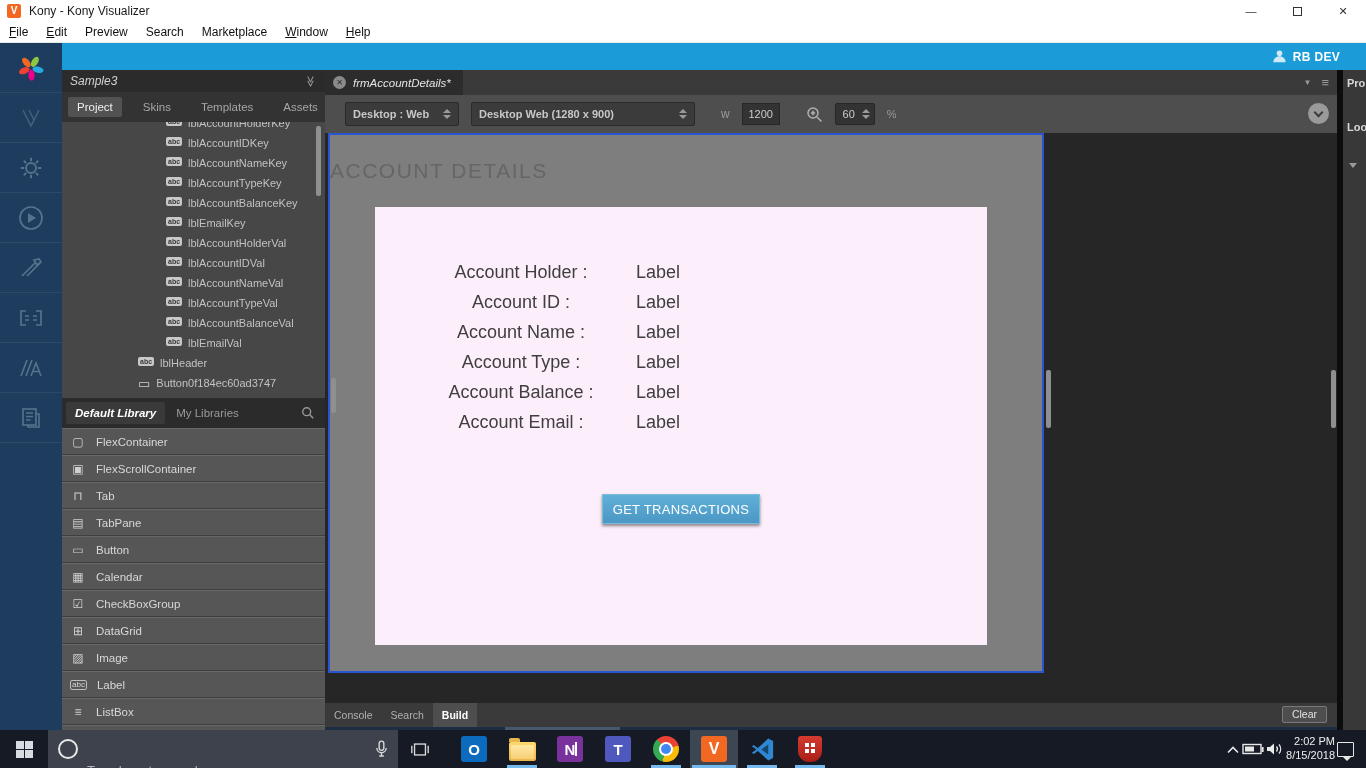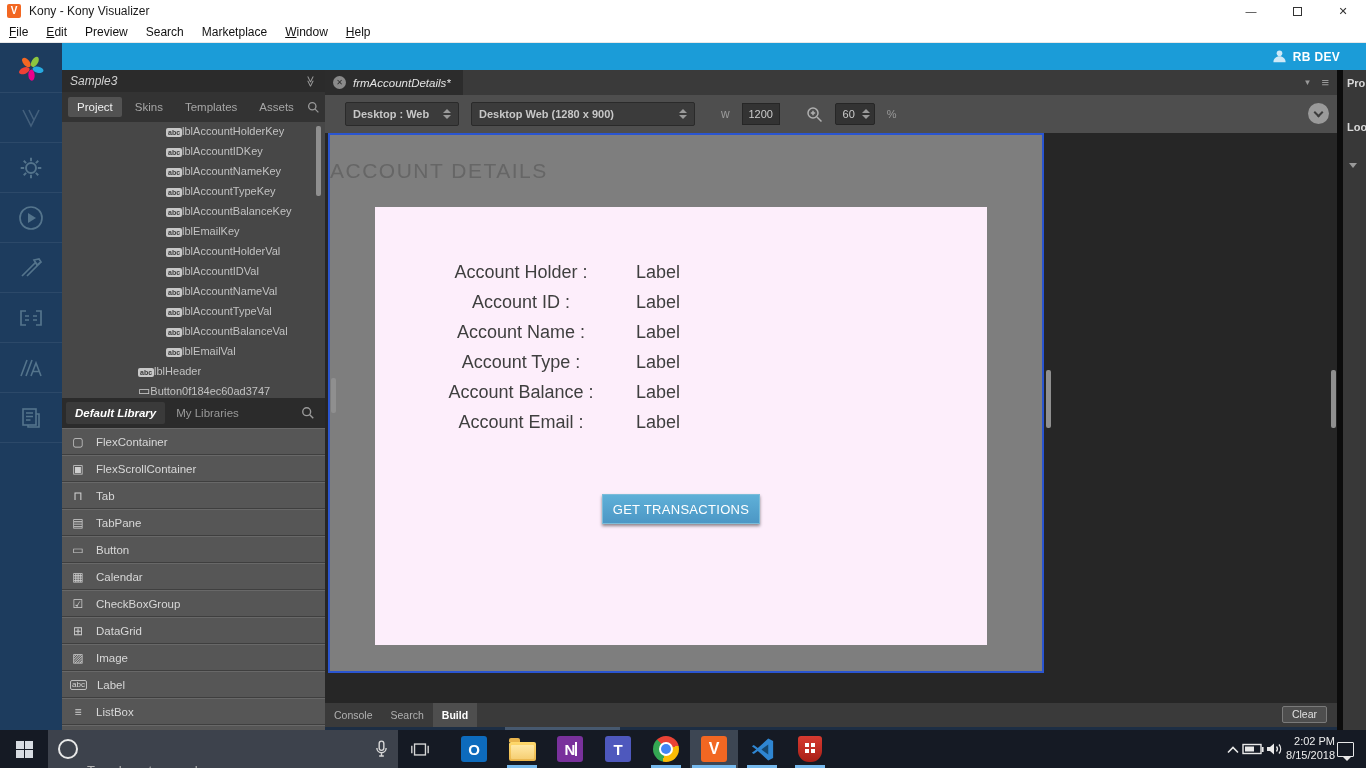--- a/index.html
+++ b/index.html
@@ -23,29 +23,29 @@
 
   
   .rail { position:absolute; left:0; top:43px; width:62px; height:687px; background:#1d3c5e; }
   .rail-cell { width:62px; height:50px; display:flex; align-items:center; justify-content:center; border-bottom:1px solid rgba(255,255,255,.07); }
 
   
   .leftcol { position:absolute; left:62px; top:70px; width:263px; height:660px; background:#474747; display:flex; flex-direction:column; }
   .proj-header { height:22px; background:#2b2b2b; display:flex; align-items:center; padding:0 8px; }
   .proj-title { color:#d2d2d2; font-size:12px; font-style:italic; }
   .dbl-chevron { margin-left:auto; color:#9a9a9a; font-size:11px; transform:rotate(90deg); }
-  .proj-tabs { height:30px; background:#333333; display:flex; align-items:center; padding:0 6px; gap:4px; }
+  .proj-tabs { height:30px; background:#333333; display:flex; align-items:center; padding:0 6px; gap:12px; }
   .ptab { color:#a6a6a6; font-size:11.5px; padding:4px 9px; border-radius:2px; }
   .ptab.active { background:#525252; color:#f0f0f0; }
   .ptab-icons { margin-left:auto; display:flex; align-items:center; gap:8px; color:#9a9a9a; }
   .caret { font-size:8px; color:#9a9a9a; }
   .burger { font-size:13px; color:#9a9a9a; }
   .tree { height:276px; overflow:hidden; background:#474747; position:relative; }
   .tree-inner { margin-top:-5px; }
-  .trow { height:20px; display:flex; align-items:flex-end; }
+  .trow { height:20px; display:flex; align-items:flex-start; gap:6px; }
   .trow.deep { padding-left:104px; }
   .trow.shallow { padding-left:76px; }
   .badge { background:#c8c8c8; color:#3a3a3a; font-size:7px; font-weight:bold; border-radius:2px; padding:1px 2px; line-height:1; }
   .btn-ico { color:#cfcfcf; font-size:13px; line-height:1; }
   .tlabel { color:#c2c2c2; font-size:11px; white-space:nowrap; }
   .lib-tabs { height:30px; background:#2b2b2b; display:flex; align-items:center; padding:0 4px; gap:2px; }
   .ltab { color:#9a9a9a; font-size:11.5px; padding:5px 9px; }
   .ltab.active { color:#ffffff; font-weight:bold; background:#3a3a3a; border-radius:2px;font-style:italic; }
   .lib-search { margin-left:auto; margin-right:6px; }
   .lib-list { flex:1; overflow:hidden; background:#3f3f3f; }

